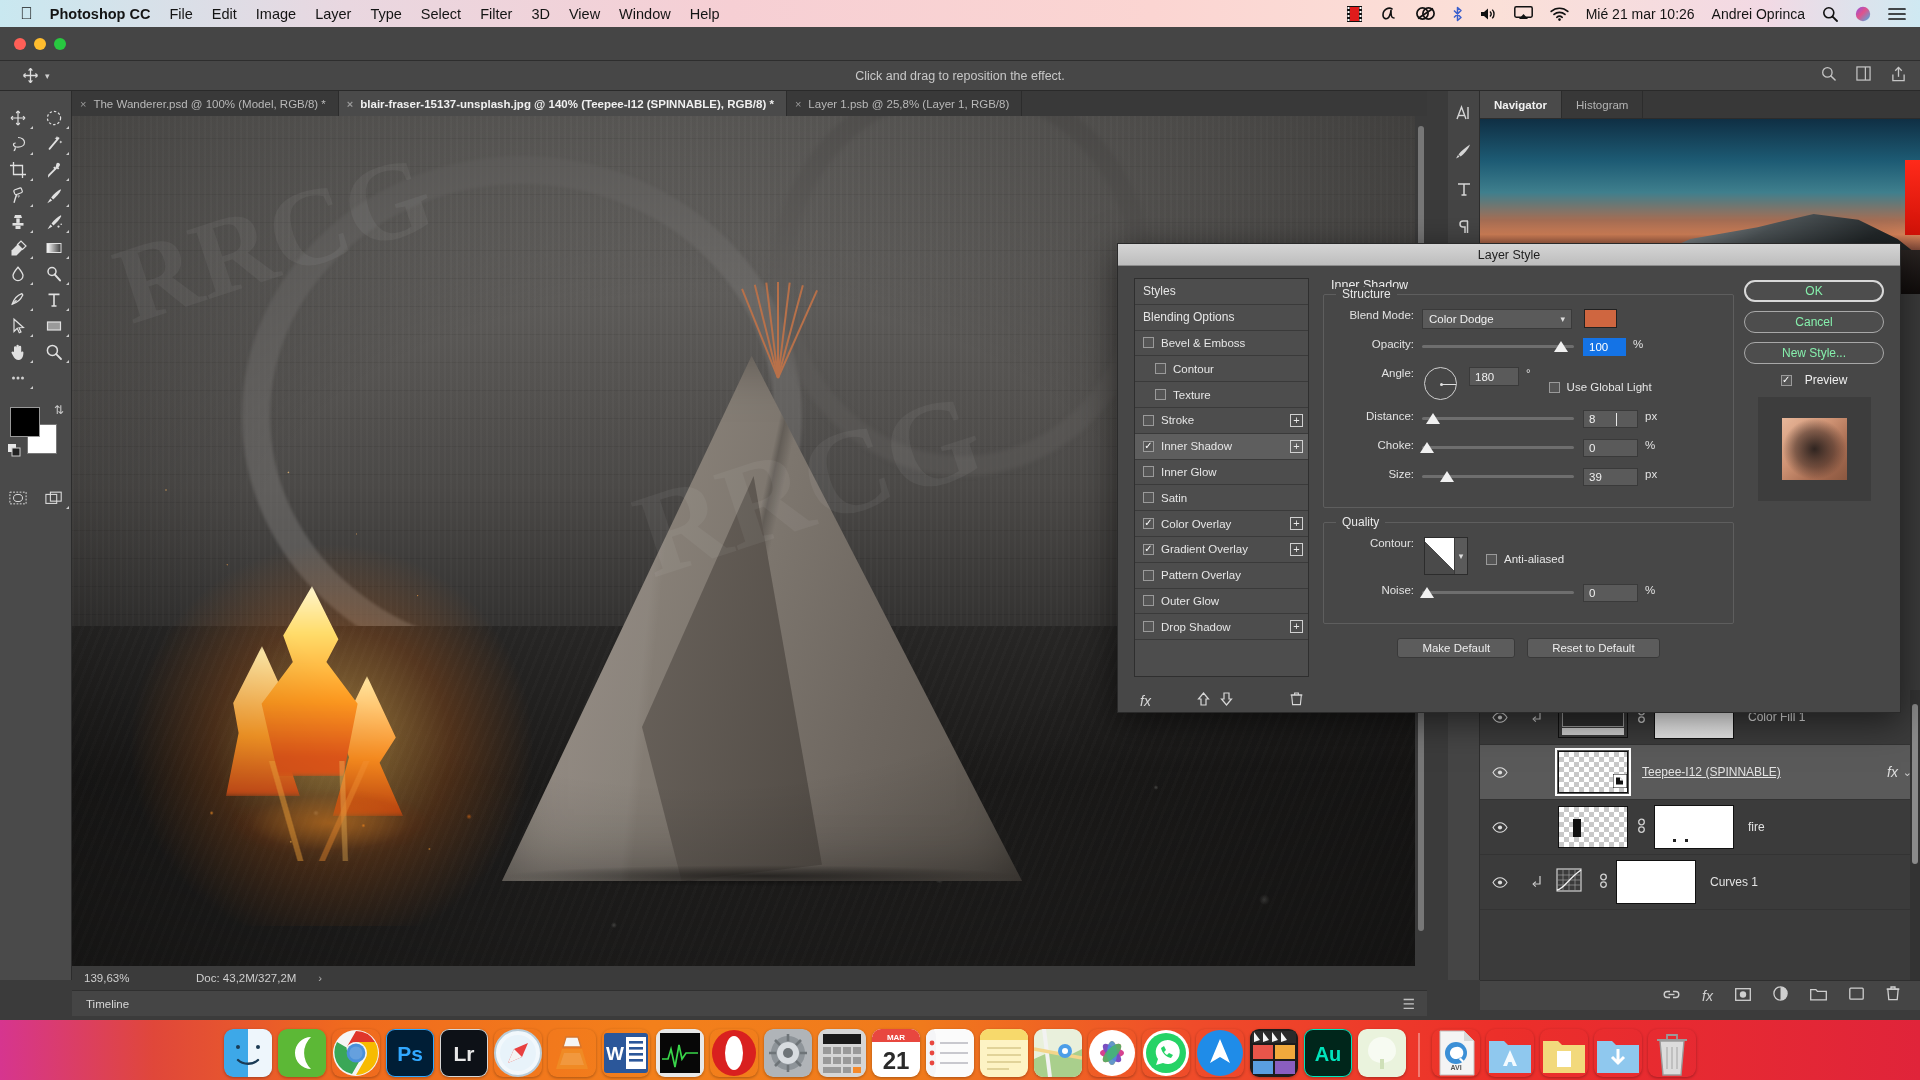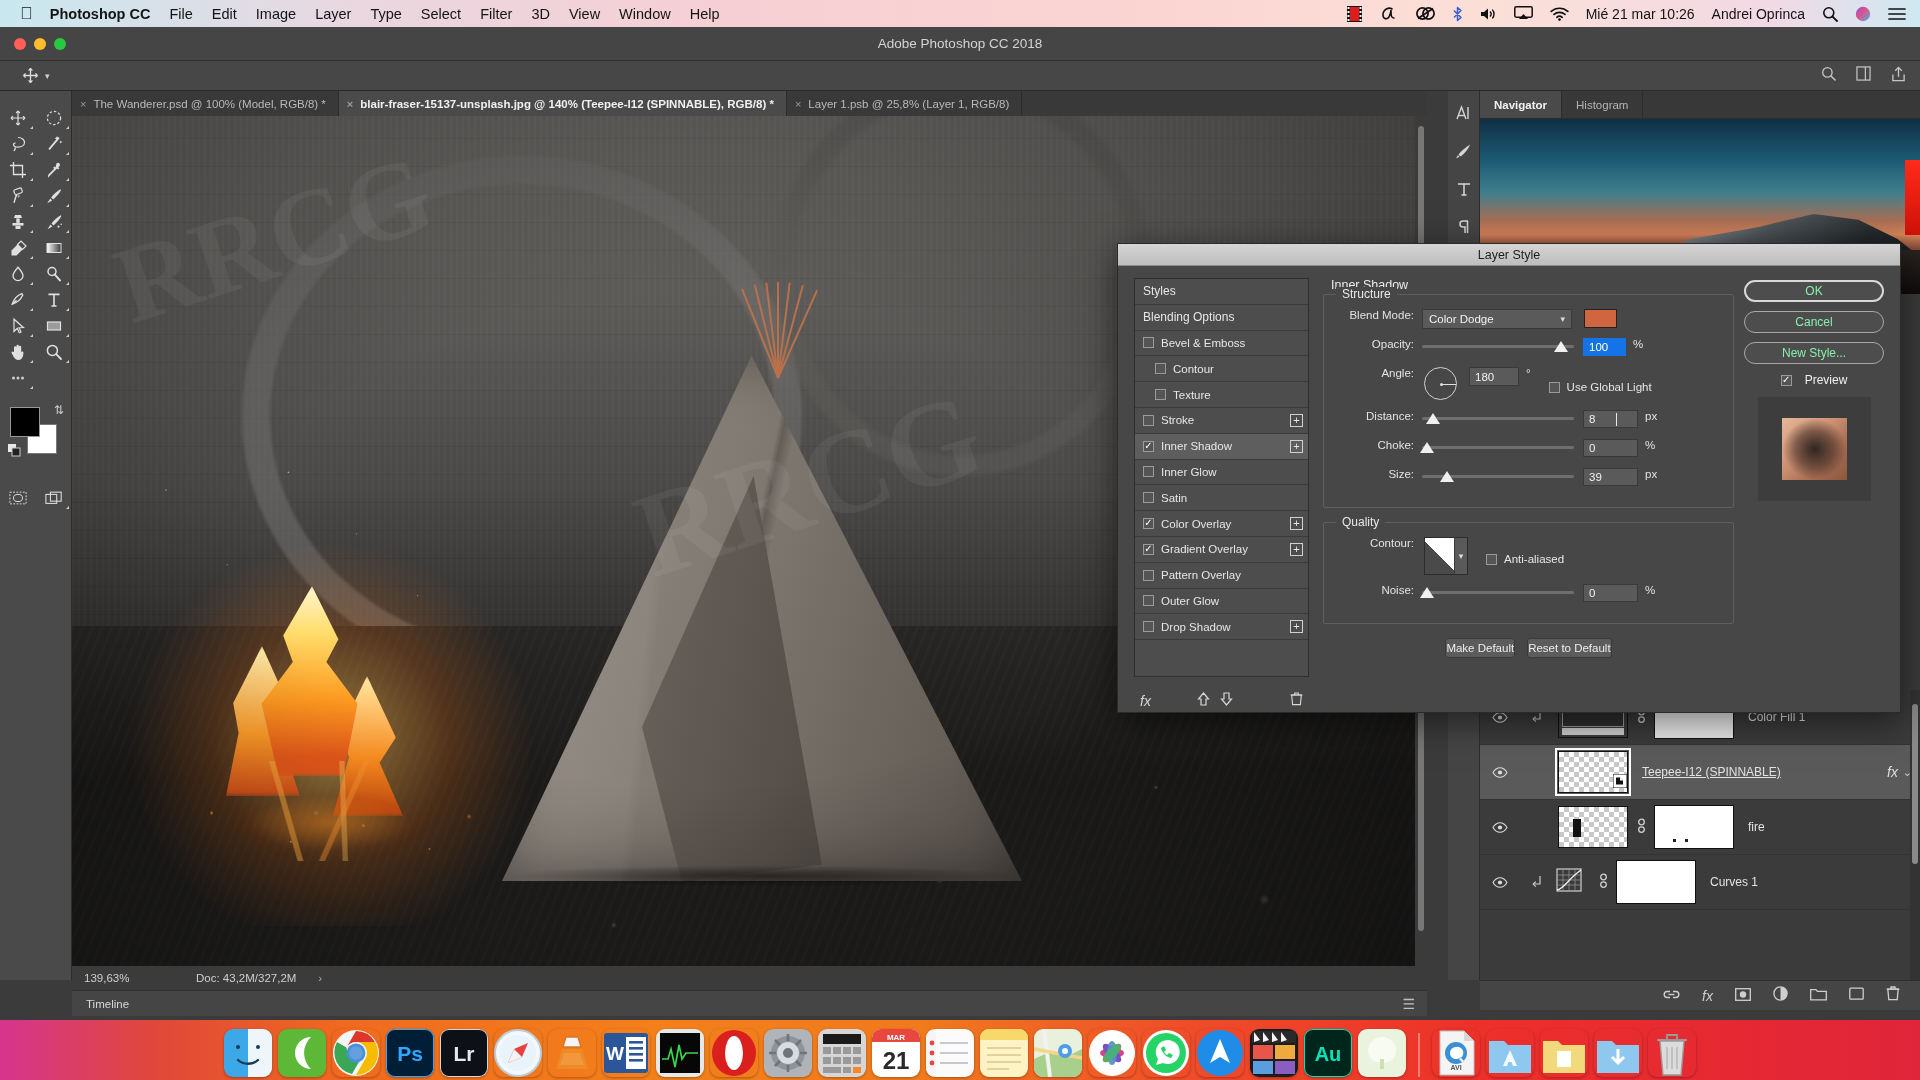--- a/index.html
+++ b/index.html
@@ -390,21 +390,21 @@
   .anglefield { width:50px; height:19px; background:#5a5a5a; border:1px solid #3a3a3a;
     font-size:11.5px; color:#f0f0f0; display:flex;align-items:center;padding-left:5px;
     margin-left:12px; }
   .inline-cb { display:flex; align-items:center; margin-left:18px; font-size:11.5px;
     color:#e6e6e6; }
   .contour-box { width:44px; height:38px; border:1px solid #2c2c2c; display:flex; margin-left:2px; }
   .contour-box .img { flex:1; background:linear-gradient(45deg,#4a4a4a 0 49.5%,#fff 50% 100%); }
   .contour-box .arw { width:13px; background:#5a5a5a; border-left:1px solid #3a3a3a;
     display:flex;align-items:center;justify-content:center; font-size:9px; color:#ddd; }
   .defbtns { display:flex; gap:12px; justify-content:center; margin-top:2px; }
-  .defbtn { padding:3px 0; background:#5c5c5c; border:1px solid #393939;
+  .defbtn { padding:3px 24px; background:#5c5c5c; border:1px solid #393939;
     border-radius:3px; font-size:11.5px; color:#ededed; }
   .cursor-I { position:absolute; width:1px; height:13px; background:#e8e8e8; }
 
   
   #btn-col { width:140px; margin-right:16px; padding-top:2px; }
   .dbtn { height:22px; border:1px solid #a8a8a8; border-radius:11px;
     display:flex; align-items:center; justify-content:center;
     font-size:12px; color:#86efac; margin-bottom:9px; background:#4d4d4d; }
   .dbtn.primary { border:2px solid #d8d8d8; }
   .prev-row { display:flex; align-items:center; justify-content:center; gap:6px;
@@ -540,33 +540,33 @@
       </svg>
   </span>
 </div>
 
 <div id="ps-title">
   <div class="traffic">
     <span class="tl r"></span>
     <span class="tl y"></span>
     <span class="tl g"></span>
   </div>
-  <div class="t">Adobe Photoshop CC 2018</div>
 </div>
 
 <div id="optbar">
   <div class="movetool">
     <svg width="17" height="17" viewBox="0 0 17 17">
         <g stroke="#dcdcdc" stroke-width="1.3" fill="none">
           <path d="M8.5 1.5v14M1.5 8.5h14"></path>
           <path d="M8.5 1.5 6.6 3.6M8.5 1.5 10.4 3.6M8.5 15.5 6.6 13.4M8.5 15.5 10.4 13.4M1.5 8.5 3.6 6.6M1.5 8.5 3.6 10.4M15.5 8.5 13.4 6.6M15.5 8.5 13.4 10.4"></path>
         </g>
       </svg>
     <span style="font-size:9px;">▾</span>
   </div>
+  <div class="hint">Click and drag to reposition the effect.</div>
   <div class="right">
     <span>
       <svg width="15" height="15" viewBox="0 0 16 16">
           <circle cx="6.8" cy="6.8" r="5" fill="none" stroke="#c5c5c5" stroke-width="1.4"></circle>
           <path d="M10.6 10.6 L15 15" stroke="#c5c5c5" stroke-width="1.6" stroke-linecap="round"></path>
         </svg>
     </span>
     <span>
       <svg width="15" height="15" viewBox="0 0 16 16">
           <rect x="1" y="1" width="14" height="14" fill="none" stroke="#c5c5c5" stroke-width="1.3"></rect>

